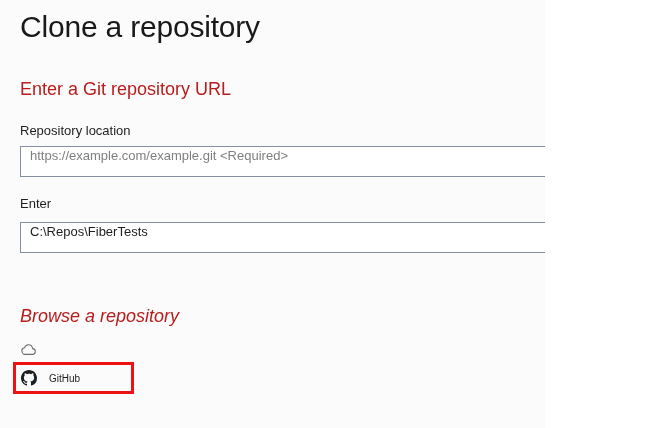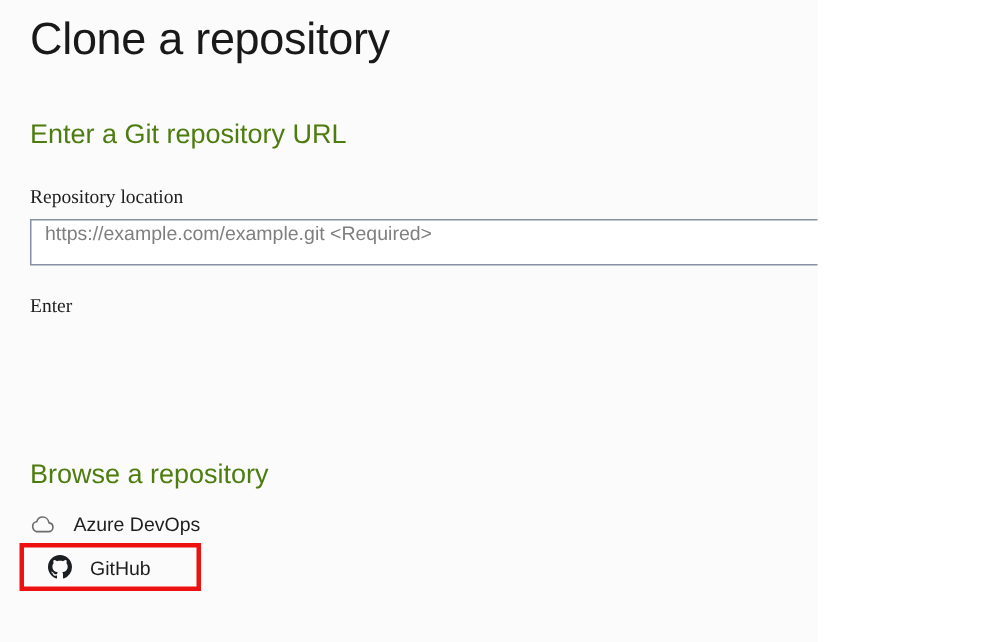--- a/index.html
+++ b/index.html
@@ -22,30 +22,29 @@
     font-size: 30px;
     font-weight: 300;
     letter-spacing: -0.2px;
     color: #191919;
   }
   .section-heading {
     position: absolute;
     left: 20px;
     font-size: 18px;
     font-weight: 400;
-    color: #4d7c0f;
+    color: #b91c1c;
   }
   .heading-url    { top: 79px; }
-  .heading-browse { top: 306px; }
+  .heading-browse { top: 306px; font-style: italic; }
   .field-label {
     position: absolute;
     left: 20px;
     font-size: 13px;
     color: #1e1e1e;
-    font-family: Liberation Serif, serif;
   }
   .label-repo { top: 123px; }
   .label-path { top: 196px; }
   .text-input {
     position: absolute;
     left: 20px;
     width: 551px;
     height: 31px;
     box-sizing: border-box;
     border: 1px solid #8591a2;
@@ -92,22 +91,22 @@
     position: absolute;
     left: 13px;
     top: 362px;
     width: 121px;
     height: 32px;
     box-sizing: border-box;
     border: 3px solid #ee1111;
     display: flex;
     align-items: center;
     gap: 12px;
-    padding-left: 15px;
-    font-size: 13px;
+    padding-left: 4px;
+    font-size: 10px;
     color: #1e1e1e;
     cursor: default;
   }
   .icon-wrap {
     display: flex;
     align-items: center;
     justify-content: center;
     width: 17px;
     height: 17px;
     flex: 0 0 auto;
@@ -121,32 +120,32 @@
   <div class="page-title">Clone a repository</div>
 
   <div class="section-heading heading-url">Enter a Git repository URL</div>
 
   <div class="field-label label-repo">Repository location</div>
 
   <input type="text" class="text-input input-repo" placeholder="https://example.com/example.git &lt;Required&gt;" style="">
 
   <div class="field-label label-path">Enter</div>
 
+  <input type="text" class="text-input input-path" value="C:\Repos\FiberTests" style="">
 
   <div class="browse-button">...</div>
 
   <div class="section-heading heading-browse">Browse a repository</div>
 
   <div class="repo-item item-azure">
     <span class="icon-wrap">
       <svg width="17" height="13" viewBox="0 0 17 13">
         <path d="M4.1 11.4 h8.3 c1.6 0 2.9-1.3 2.9-2.9 0-1.5-1.1-2.7-2.6-2.9 C12.3 3.4 10.6 1.7 8.5 1.7 6.6 1.7 5 3 4.5 4.8 3 4.9 1.8 6.1 1.8 7.6 c0 1.5 1 3.2 2.3 3.8 z" fill="none" stroke="#6d6d6d" stroke-width="1.1" stroke-linejoin="round"></path>
       </svg>
     </span>
-    <span>Azure DevOps</span>
   </div>
 
   <div class="item-github-box">
     <span class="icon-wrap">
       <svg width="16" height="16" viewBox="0 0 16 16">
         <path fill="#1b1f23" fill-rule="evenodd" d="M8 0C3.58 0 0 3.58 0 8c0 3.54 2.29 6.53 5.47 7.59.4.07.55-.17.55-.38 0-.19-.01-.82-.01-1.49-2.01.37-2.53-.49-2.69-.94-.09-.23-.48-.94-.82-1.13-.28-.15-.68-.52-.01-.53.63-.01 1.08.58 1.23.82.72 1.21 1.87.87 2.33.66.07-.52.28-.87.51-1.07-1.78-.2-3.64-.89-3.64-3.95 0-.87.31-1.59.82-2.15-.08-.2-.36-1.02.08-2.12 0 0 .67-.21 2.2.82.64-.18 1.32-.27 2-.27s1.36.09 2 .27c1.53-1.04 2.2-.82 2.2-.82.44 1.1.16 1.92.08 2.12.51.56.82 1.27.82 2.15 0 3.07-1.87 3.75-3.65 3.95.29.25.54.73.54 1.48 0 1.07-.01 1.93-.01 2.2 0 .21.15.46.55.38A8.01 8.01 0 0 0 16 8c0-4.42-3.58-8-8-8z"></path>
       </svg>
     </span>
     <span>GitHub</span>
   </div>

